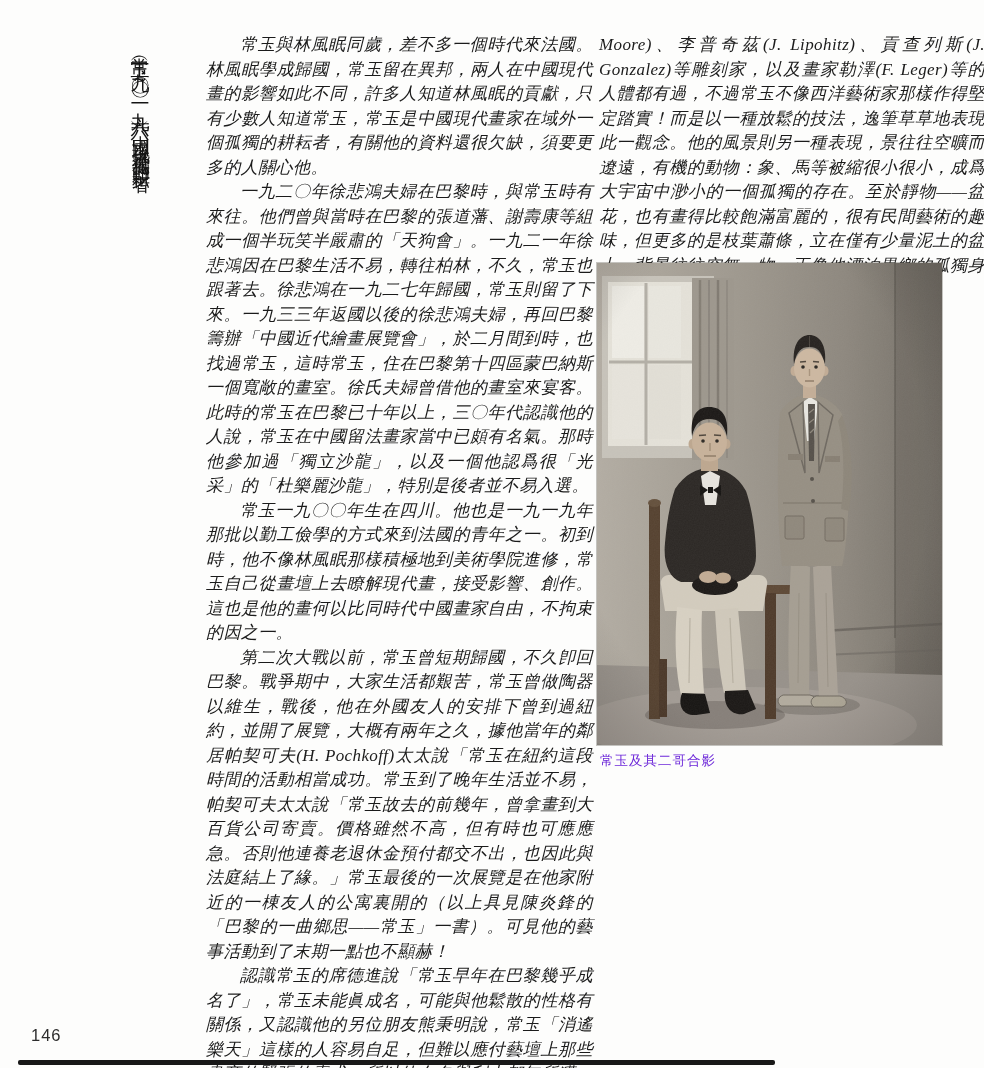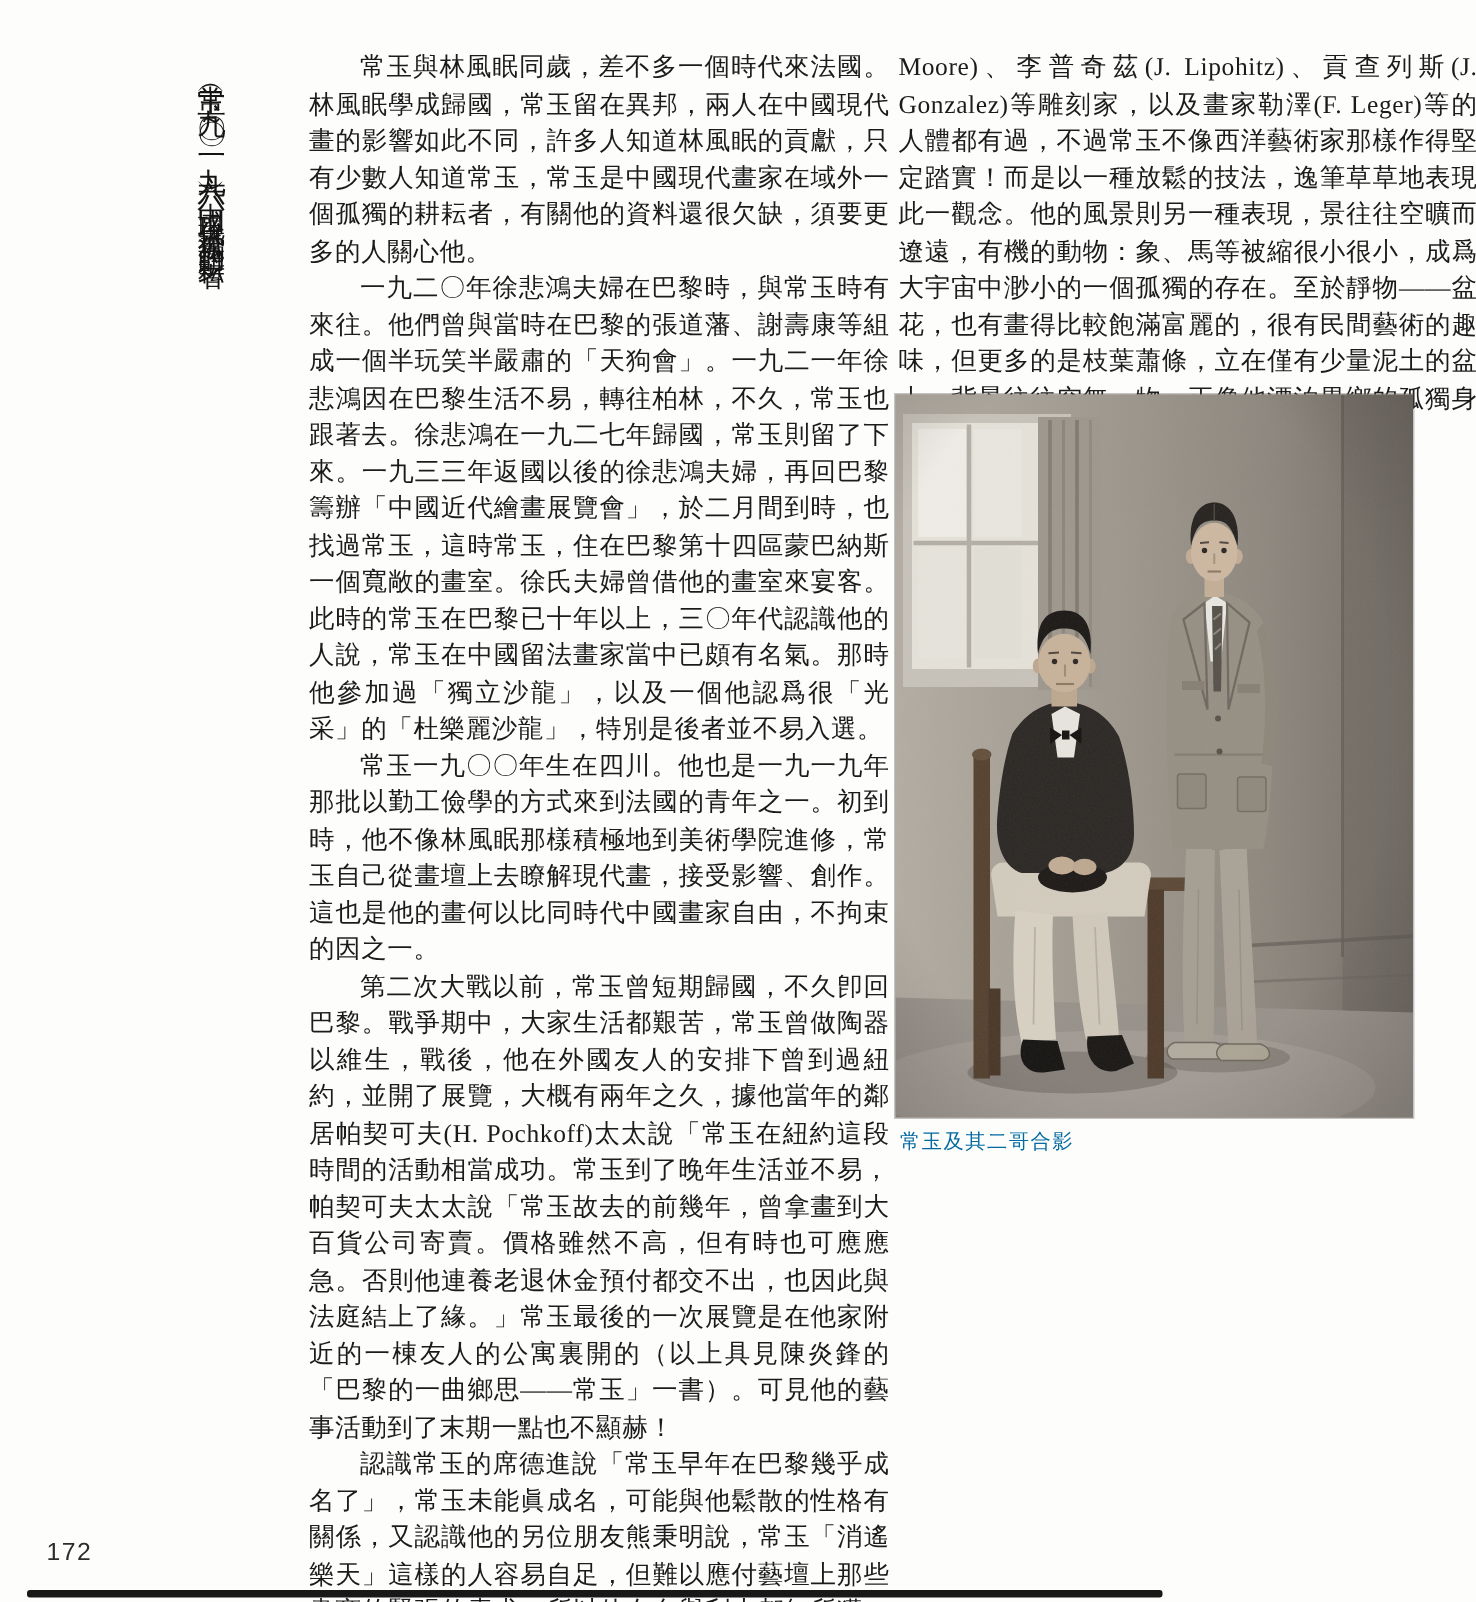--- a/index.html
+++ b/index.html
@@ -12,29 +12,29 @@
     writing-mode:vertical-rl; text-orientation:mixed; display:flex; }
   .margin-title .main { font-size:19px; letter-spacing:4px; line-height:1.0; color:#141414; }
   .margin-title .sub  { font-size:18px; letter-spacing:4px; line-height:1.0; color:#141414;
     margin-top:8px; margin-left:14px; }
 
   
   .col { position:absolute; font-size:17px; line-height:24.5px; text-align:justify;
     text-justify:inter-ideograph; letter-spacing:0.4px; color:#1b1b1b; }
   .col-left  { left:206px; top:33px;  width:387px; }
   .col-right { left:599px; top:33px;  width:386px; }
-  .col p { text-indent:2em; }
+  .col p { text-indent:2em;font-style:italic; }
   .col p.cont { text-indent:0; }
 
   
   .photo { position:absolute; left:597px; top:263px; width:345px; height:482px;
     box-shadow:0 0 0 1px rgba(90,85,78,.35); background:#9a948a; }
   .photo svg { display:block; width:100%; height:100%; }
   .photo-caption { position:absolute; left:600px; top:752px; font-size:13.5px;
-    letter-spacing:1px; color:#0369a1; }
+    letter-spacing:1px; color:#6d28d9; }
 
   
   .page-number { position:absolute; left:31px; top:1026px; font-size:16.5px;
     font-family:"Liberation Sans","DejaVu Sans",sans-serif; color:#2c2c2c; letter-spacing:1px; }
 
   
   .scan-edge { position:absolute; left:18px; top:1060px; width:757px; height:5px;
     background:#181818; border-radius:2px; }
 </style>
 </head>
@@ -179,16 +179,16 @@
         <line x1="107" y1="193" x2="119" y2="193" stroke="#8c7863" stroke-width="1.4"></line>
       </g>
 
       <rect x="0" y="0" width="345" height="482" filter="url(#grain)" opacity="0.16"></rect>
       <rect x="0" y="0" width="345" height="482" fill="url(#vign)"></rect>
     </svg>
   </div>
 
   <div class="photo-caption">常玉及其二哥合影</div>
 
-  <div class="page-number">172</div>
+  <div class="page-number">146</div>
 
   <div class="scan-edge"></div>
 </div>
 
 </body></html>

